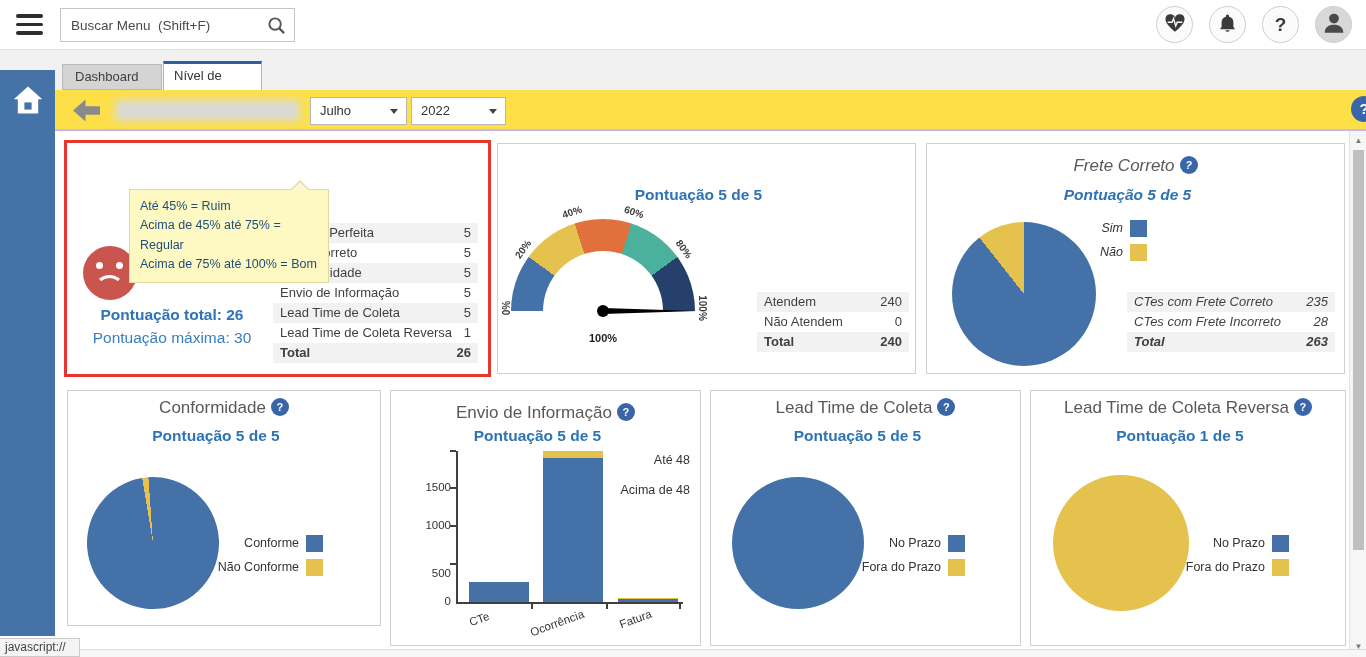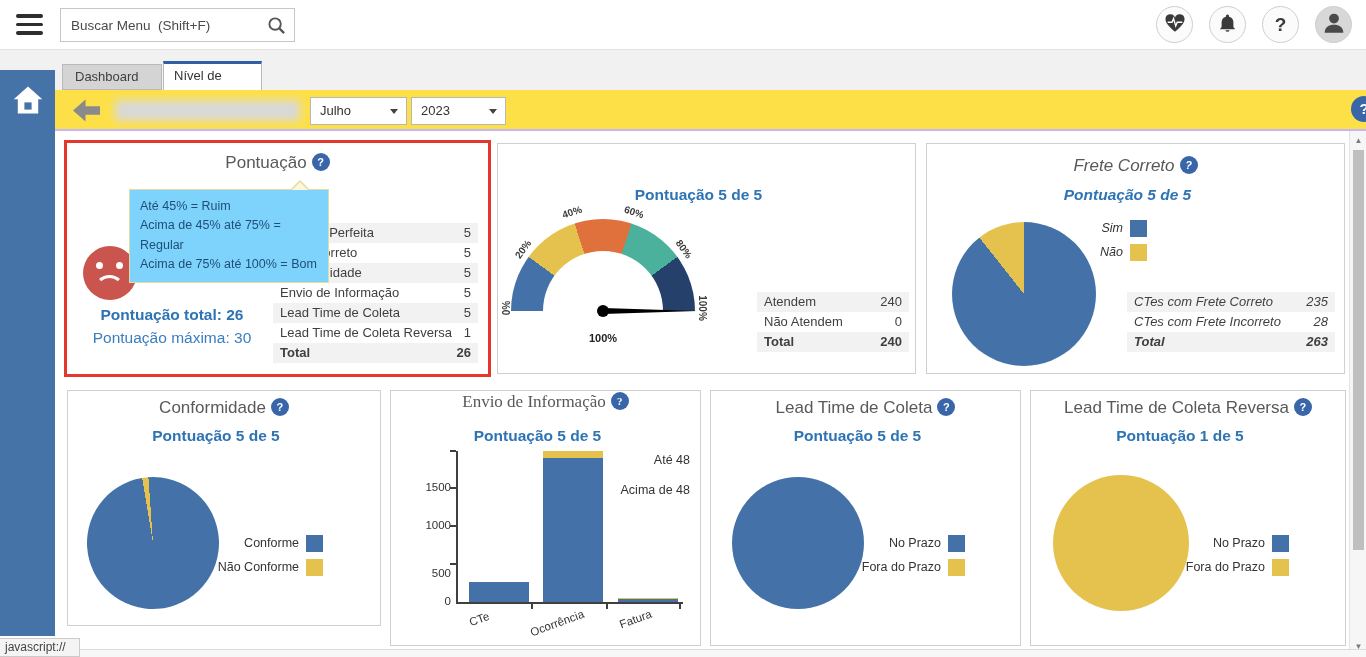--- a/index.html
+++ b/index.html
@@ -57,21 +57,21 @@
   .trow { display:flex; justify-content:space-between; height:20px; line-height:20px; padding:0 7px; }
   .trow.stripe { background:#f2f2f2; }
   .trow.total { font-weight:bold; }
 
   
   .lgd { position:absolute; font-size:12.5px; color:#333; }
   .lgd-row { display:flex; align-items:center; justify-content:flex-end; height:24px; }
   .lgd-sq { width:17px; height:17px; margin-left:7px; flex:0 0 17px; }
 
   
-  .tooltip { position:absolute; left:62px; top:46px; width:200px; background:#7dd3fc; border:1px solid #e3d9a2; padding:7px 10px; font-size:12.5px; color:#1f4e79; line-height:1.55; z-index:6; }
+  .tooltip { position:absolute; left:62px; top:46px; width:200px; background:#fef9c3; border:1px solid #e3d9a2; padding:7px 10px; font-size:12.5px; color:#1f4e79; line-height:1.55; z-index:6; }
   .tt-arrow-out { position:absolute; top:-10px; left:160px; width:0; height:0; border-left:10px solid transparent; border-right:10px solid transparent; border-bottom:10px solid #e3d9a2; }
   .tt-arrow-in { position:absolute; top:-8px; left:162px; width:0; height:0; border-left:8px solid transparent; border-right:8px solid transparent; border-bottom:8px solid #fdf6db; }
   .sadface { position:absolute; left:16px; top:103px; width:54px; height:54px; border-radius:50%; background:#c9554e; }
   .sadface .eye { position:absolute; top:16px; width:7px; height:7px; border-radius:50%; background:#fff; }
   .sadface .mouth { position:absolute; left:12px; top:29px; width:29px; height:26px; border:3.5px solid transparent; border-top-color:#fff; border-radius:50%; }
   .bigpct { position:absolute; left:79px; top:96px; font-size:43px; color:#3c3c3c; }
   .score-total { position:absolute; left:0; top:163px; width:210px; text-align:center; font-size:15.5px; font-weight:bold; color:#2e74b5; }
   .score-max { position:absolute; left:0; top:186px; width:210px; text-align:center; font-size:15.5px; color:#3a7ec0; }
 
   
@@ -173,35 +173,32 @@
     <span class="backarrow">
       <svg width="27" height="23" viewBox="0 0 28 23">
           <path d="M13 0v7.2h15v8.6H13V23L0 11.5z" fill="#8a8a8a"></path>
         </svg>
     </span>
     <div class="blurname"></div>
     <div class="sel" style="left:255px; width:97px;">
       <span>Julho</span><span class="caret"></span>
     </div>
     <div class="sel" style="left:356px; width:95px;">
-      <span>2023</span><span class="caret"></span>
+      <span>2022</span><span class="caret"></span>
     </div>
     <span class="qcircle big">?</span>
   </div>
 
   <div class="scrollbar">
     <span class="scroll-arrow" style="top:2px;">▲</span>
     <div class="scroll-thumb"></div>
     <span class="scroll-arrow" style="bottom:2px;">▼</span>
   </div>
 
   <div class="card redline" style="left:64px; top:140px; width:427px; height:237px;">
-    <div class="card-title" style="top:10px;">
-      <span>Pontuação</span><span class="qcircle">?</span>
-    </div>
     <div class="tooltip">
       <div class="tt-arrow-out"></div>
       <div class="tt-arrow-in"></div>
       <div>Até 45% = Ruim</div>
       <div>Acima de 45% até 75% = Regular</div>
       <div>Acima de 75% até 100% = Bom</div>
     </div>
     <div class="sadface">
       <div class="eye" style="left:13px;"></div>
       <div class="eye" style="left:33px;"></div>
@@ -317,21 +314,21 @@
           <span class="lgd-sq" style="background: rgb(68, 114, 168);"></span>
         </div>
       <div class="lgd-row">
           <span>Não Conforme</span>
           <span class="lgd-sq" style="background: rgb(229, 194, 78);"></span>
         </div>
     </div>
   </div>
 
   <div class="card" style="left:390px; top:390px; width:311px; height:256px;">
-    <div class="card-title" style="top:1px;font-family:Liberation Serif, serif;">
+    <div class="card-title" style="top:12px;">
       <span>Envio de Informação</span><span class="qcircle">?</span>
     </div>
     <div class="card-sub" style="top:36px;">Pontuação 5 de 5</div>
     <div class="bar-lgd" style="top:62px;">Até 48</div>
     <div class="bar-lgd" style="top:92px;">Acima de 48</div>
     <div class="ylab" style="left:20px; top:90px;">1500</div>
     <div class="ylab" style="left:20px; top:128px;">1000</div>
     <div class="ylab" style="left:20px; top:176px;">500</div>
     <div class="ylab" style="left:20px; top:204px;">0</div>
     <div class="bar-plot" id="bar-plot">

